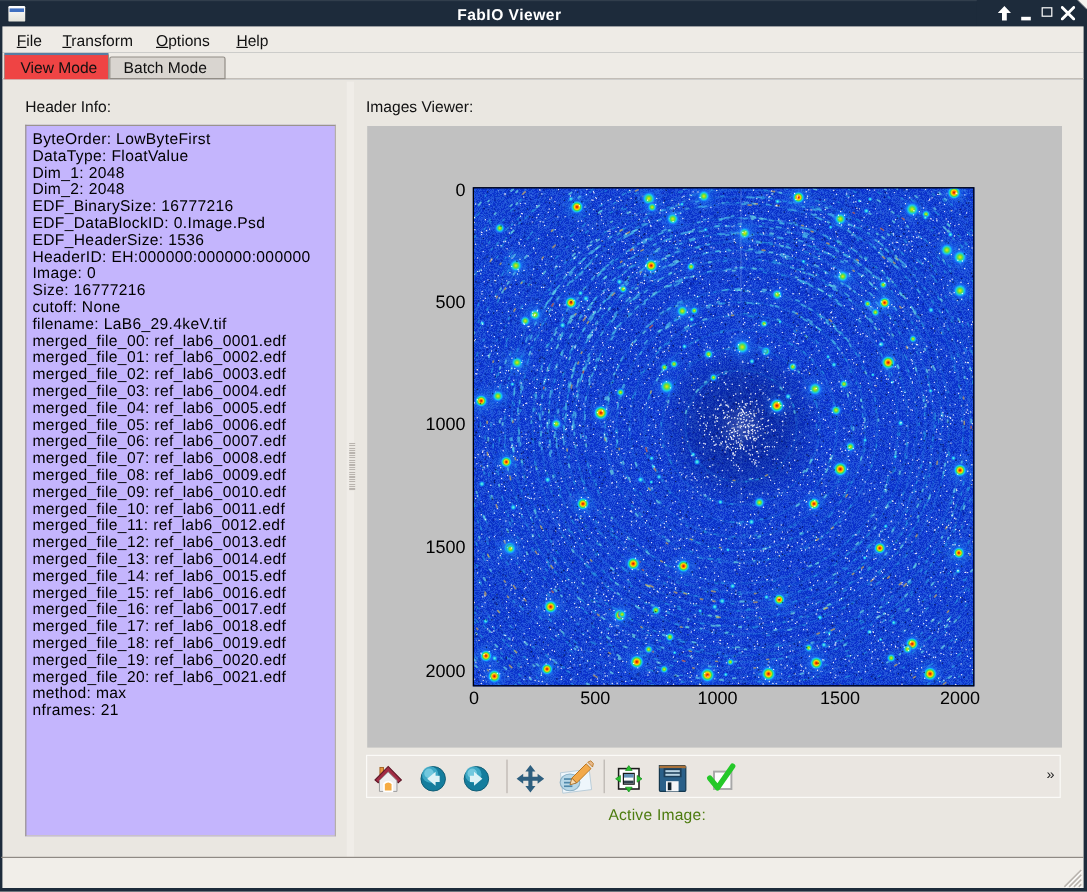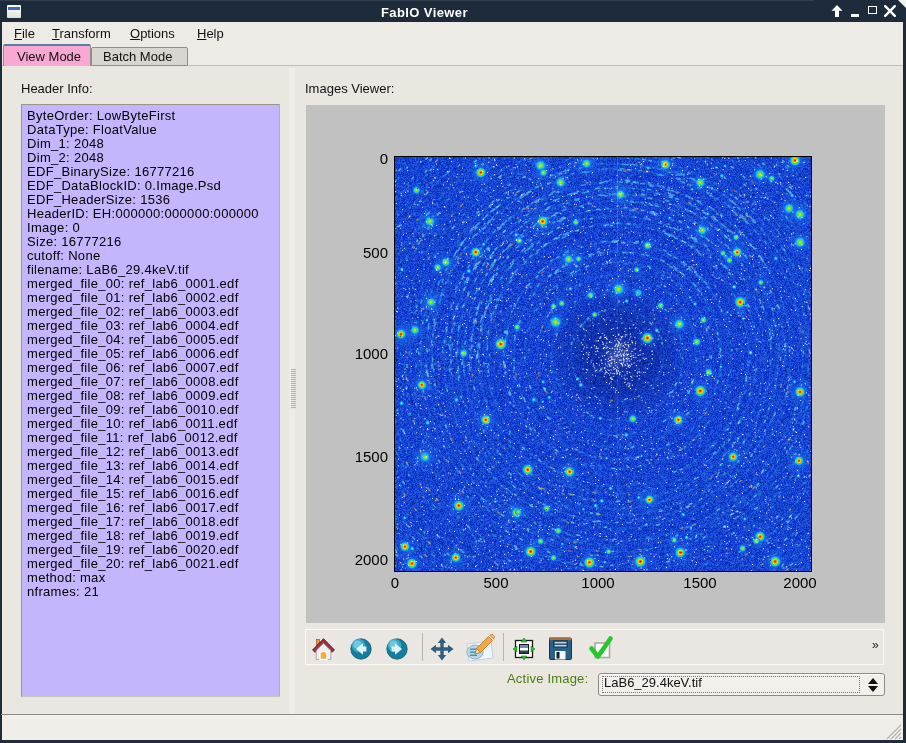--- a/index.html
+++ b/index.html
@@ -7,21 +7,21 @@
 .abs { position:absolute; }
 #titlebar { left:0; top:0; width:814px; height:22px; background:#1d2b3b; color:#fff; border-top:1px solid #313e4c; }
 #title { left:381px; top:4px; font-size:13px; font-weight:bold; letter-spacing:0.4px; }
 #winicon { left:7px; top:4px; width:14px; height:13px; background:linear-gradient(#ffffff,#e2e2da); border-radius:1px; }
 #winicon::before { content:""; position:absolute; left:1px; top:2px; width:12px; height:3px; background:#3f6fc0; }
 #menubar { left:2px; top:22px; width:901px; height:22px; background:#eeebe6; }
 .menuitem { top:4px; font-size:13px; color:#111; }
 .menuitem span.u { text-decoration:underline; }
 #tabrow { left:2px; top:44px; width:901px; height:22px; background:#eeebe6; }
 #tabline { left:2px; top:65px; width:901px; height:1px; background:#c2bdb7; }
-#tab1 { left:3px; top:44px; width:88px; height:22px; background:#f9a8d4; border:1px solid #928d86; border-bottom:none; border-top:2px solid #587ea4; border-radius:2px 2px 0 0; z-index:3; }
+#tab1 { left:3px; top:44px; width:88px; height:22px; background:#ef4444; border:1px solid #928d86; border-bottom:none; border-top:2px solid #587ea4; border-radius:2px 2px 0 0; z-index:3; }
 #tab1 span { position:absolute; left:13px; top:3px; font-size:13px; color:#111; }
 #tab2 { left:91px; top:47px; width:97px; height:19px; background:#d9d5d0; border:1px solid #928d86; border-radius:2px 2px 0 0; z-index:2; }
 #tab2 span { position:absolute; left:11px; top:1px; font-size:13px; color:#111; }
 #content { left:2px; top:66px; width:901px; height:649px; background:#eae7e1; }
 .paneltitle { font-size:13px; color:#111; }
 #headerbox { left:19px; top:38px; width:259px; height:593px; background:#c4b5fd; border:1px solid #9a948d; border-bottom-color:#c9c4be; border-right-color:#b5afa8; }
 #headertext { left:5px; top:4px; font-size:13px; line-height:14px; color:#000; white-space:nowrap; letter-spacing:0.3px; }
 #splitter { left:289px; top:303px; width:5px; height:40px; background-image:repeating-linear-gradient(to bottom,#b9b4ae 0,#b9b4ae 1px,#eae7e1 1px,#eae7e1 2px); }
 #canvas { left:304px; top:39px; width:579px; height:518px; background:#c1c1c1; }
 #plotimg { left:88px; top:51px; width:418px; height:416px; border:1px solid #000; background:#0b30c9; overflow:hidden; }
@@ -498,28 +498,20 @@
       <rect x="8.5" y="15" width="3" height="6.5" fill="#10222f"></rect>
     </g>
         <g transform="translate(283,6)">
       <rect x="6" y="7" width="14.5" height="14.5" fill="#fdfdfd" stroke="#a8a8a8" stroke-width="1.6"></rect>
       <path d="M2.5 12.5 L9 20.5 L21.5 2.5" fill="none" stroke="#25c829" stroke-width="4.6" stroke-linecap="round" stroke-linejoin="round"></path>
     </g>
         <text x="566" y="19" font-size="12" fill="#222" font-family="Liberation Sans">»</text>
       </svg></div>
   <div class="abs" id="activerow">
     <div class="abs" id="activelabel">Active Image:</div>
-    <div class="abs" id="combo">
-      <div class="abs" id="combofocus"></div>
-      <div class="abs" id="combotext">LaB6_29.4keV.tif</div>
-      <div class="abs" id="comboarrows"><svg width="16" height="18" viewBox="0 0 16 18">
-            <path d="M8 2 L13 8 L3 8 Z" fill="#111"></path>
-            <path d="M8 16 L13 10 L3 10 Z" fill="#111"></path>
-          </svg></div>
-    </div>
   </div>
 </div>
 <div class="abs" id="statusline"></div>
 <div class="abs" id="statusbar"></div>
 <svg class="abs" style="left:884px;top:722px" width="18" height="18" viewBox="0 0 18 18">
 <g stroke="#b9b4ae" stroke-width="1.4">
       <path d="M17 3 L3 17"></path>
       <path d="M17 7 L7 17"></path>
       <path d="M17 11 L11 17"></path>
       <path d="M17 15 L15 17"></path>

